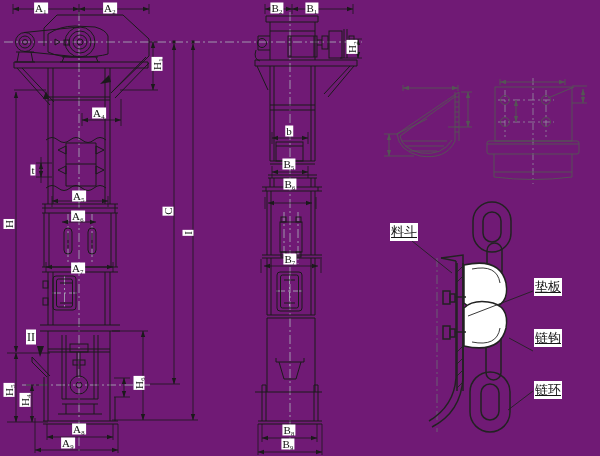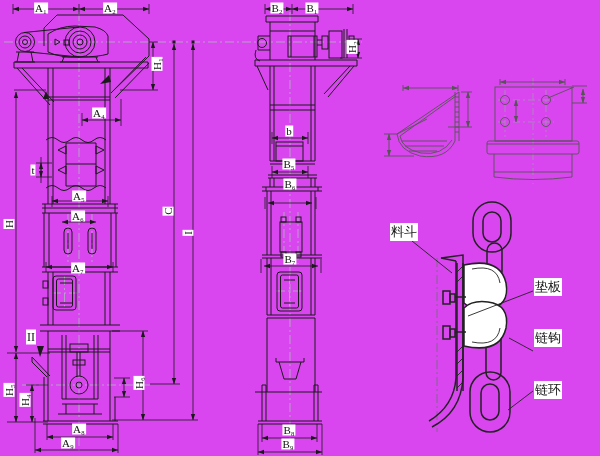--- a/index.html
+++ b/index.html
@@ -1,22 +1,22 @@
 <!DOCTYPE html>
 <html><head>
 <meta charset="utf-8">
 <style>
   html,body{margin:0;padding:0;background:#fff;}
-  #stage{position:relative;width:600px;height:456px;background:#d946ef;overflow:hidden;
+  #stage{position:relative;width:600px;height:456px;background:#701a75;overflow:hidden;
          font-family:"Liberation Serif", serif;}
   #stage svg{position:absolute;left:0;top:0;}
   .lbl{position:absolute;font:11px "Liberation Serif", serif;color:#111;background:#fff;
        line-height:1;padding:0 1px;white-space:nowrap;transform:translate(-50%,-50%);}
   .v{transform:translate(-50%,-50%) rotate(-90deg);}
-  .cn{font:13px "DejaVu Sans", sans-serif;color:#161616;background:#fff;}
+  .cn{font:13px "DejaVu Sans", sans-serif;color:#161616;background:#fff;text-decoration:underline;}
   .sec{font:12px "Liberation Serif", serif;}
   
   .s{stroke:#1a1a1a;fill:none;stroke-width:1;}
   .d{stroke:#1a1a1a;fill:none;stroke-width:0.8;}
   .cl{stroke:#adb6bd;fill:none;stroke-width:0.8;stroke-dasharray:9 3 2 3;}
   .det{stroke:#555;fill:none;stroke-width:0.9;}
   .detcl{stroke:#9aa0a6;fill:none;stroke-width:0.7;stroke-dasharray:7 3 2 3;}
   .ch{stroke:#222;fill:none;stroke-width:1.5;}
   .chthin{stroke:#222;fill:none;stroke-width:0.9;}
   .fill{fill:#1a1a1a;stroke:none;}

